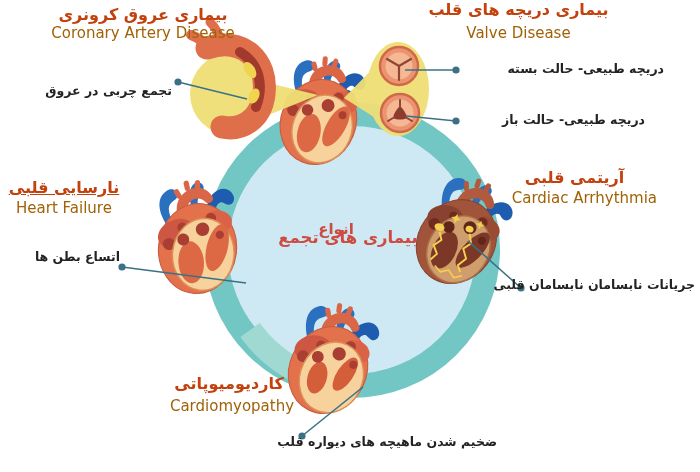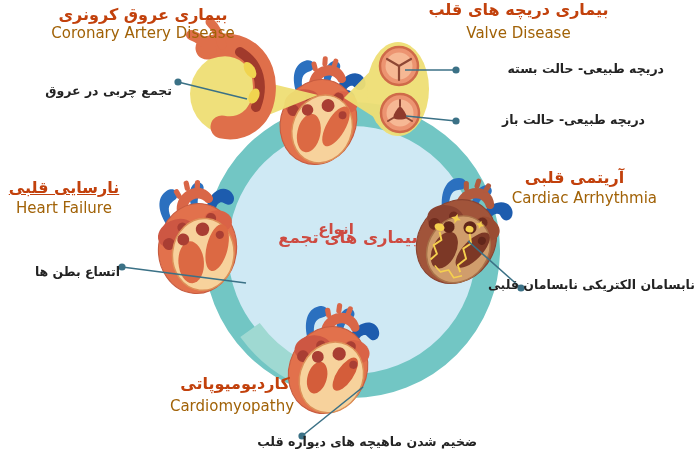--- a/index.html
+++ b/index.html
@@ -180,24 +180,24 @@
 
 <div class="txt t-fa" style="left:421px;top:0;width:195px;" dir="rtl">بیماری دریچه های قلب</div>
 <div class="txt t-en" style="left:421px;top:24px;width:195px;">Valve Disease</div>
 
 <div class="txt t-fa" style="left:0px;top:178px;width:128px;text-decoration:underline;" dir="rtl">نارسایی قلبی</div>
 <div class="txt t-en" style="left:0px;top:199px;width:128px;">Heart Failure</div>
 
 <div class="txt t-fa" style="left:492px;top:168px;width:165px;" dir="rtl">آریتمی قلبی</div>
 <div class="txt t-en" style="left:492px;top:189px;width:165px;text-align:right;">Cardiac Arrhythmia</div>
 
-<div class="txt t-fa" style="left:150px;top:374px;width:170px;text-align:center;" dir="rtl">کاردیومیوپاتی</div>
+<div class="txt t-fa" style="left:144px;top:374px;width:170px;text-align:center;" dir="rtl">کاردیومیوپاتی</div>
 <div class="txt t-en" style="left:142px;top:397px;width:180px;">Cardiomyopathy</div>
 
 <div class="txt ctr ctr1" style="left:256px;top:204px;width:160px;margin-top:16px;" dir="rtl">انواع</div>
 <div class="txt ctr ctr2" style="left:268px;top:228px;width:160px;" dir="rtl">بیماری های تجمع</div>
 
 <div class="txt lbl" style="right:528px;top:67px;margin-top:16px;" dir="rtl">تجمع چربی در عروق</div>
 <div class="txt lbl" style="right:36px;top:61px;" dir="rtl">دریچه طبیعی- حالت بسته</div>
 <div class="txt lbl" style="right:55px;top:112px;" dir="rtl">دریچه طبیعی- حالت باز</div>
-<div class="txt lbl" style="right:580px;top:264px;" dir="rtl">اتساع بطن ها</div>
-<div class="txt lbl" style="right:5px;top:277px;" dir="rtl">نابسامان الکتریکی نابسامان قلبی</div>
-<div class="txt lbl" style="right:223px;top:434px;margin-left:40px;" dir="rtl">ضخیم شدن ماهیچه های دیواره قلب</div>
+<div class="txt lbl" style="right:580px;top:249px;" dir="rtl">اتساع بطن ها</div>
+<div class="txt lbl" style="right:5px;top:277px;" dir="rtl">جریانات نابسامان نابسامان قلبی</div>
+<div class="txt lbl" style="right:203px;top:434px;margin-left:40px;" dir="rtl">ضخیم شدن ماهیچه های دیواره قلب</div>
 
 </body></html>

